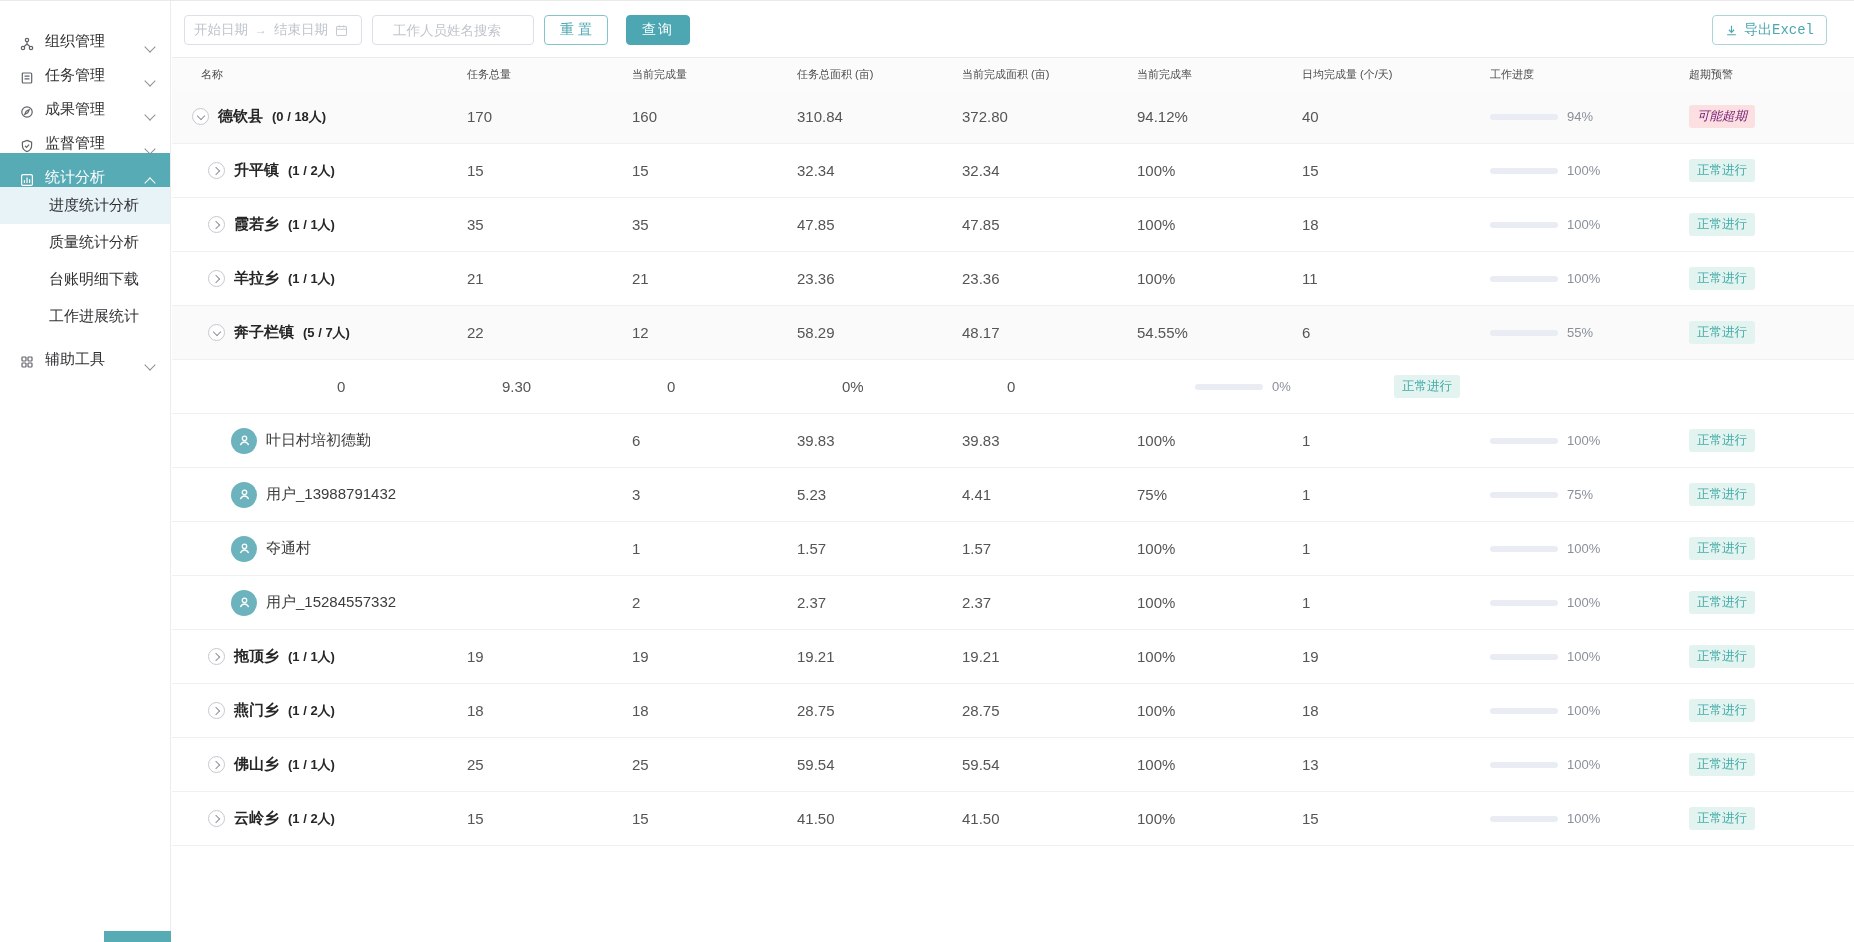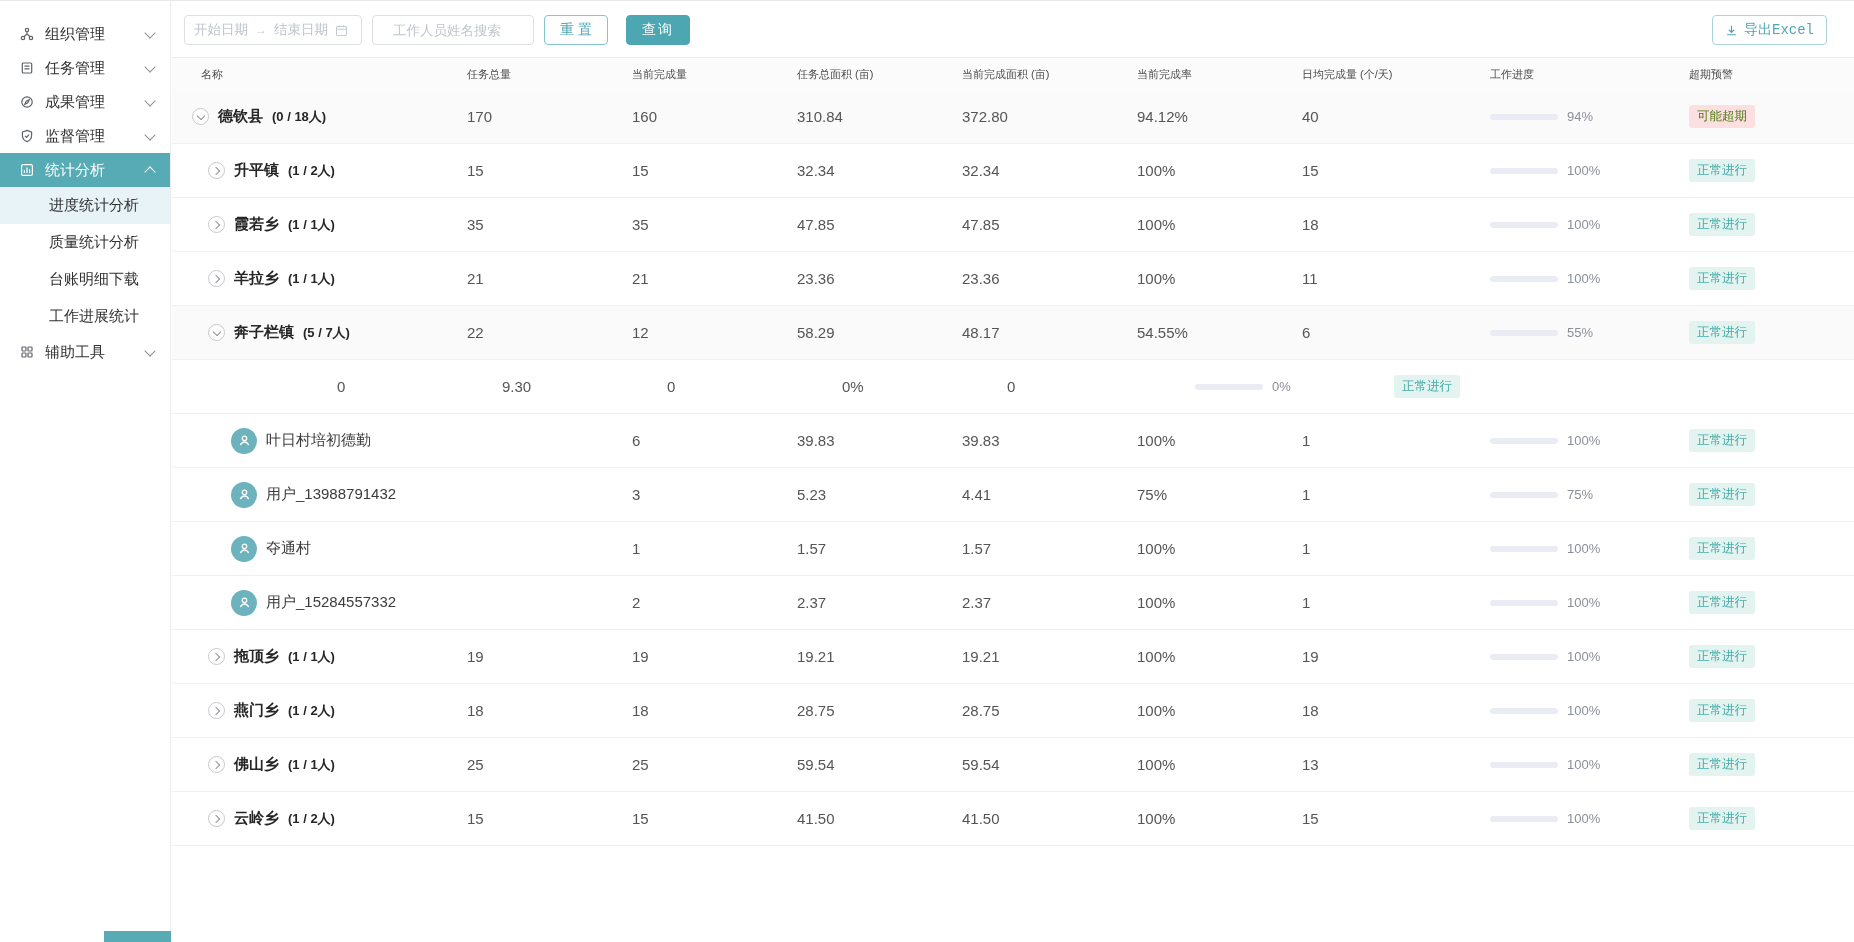--- a/index.html
+++ b/index.html
@@ -5,21 +5,21 @@
   html,body{margin:0;padding:0;}
   body{
     width:1854px;height:942px;position:relative;background:#fff;
     font-family:"Liberation Sans","DejaVu Sans",sans-serif;
     border-top:1px solid #e9e9e9;box-sizing:border-box;overflow:hidden;
     color:#303133;
   }
   
   .sidebar{position:absolute;left:0;top:0;width:171px;height:942px;background:#fff;
     border-right:1px solid #ececec;box-sizing:border-box;padding-top:16px;}
-  .menu-item{height:34px;display:flex;align-items:center;gap:11px;
+  .menu-item{height:34px;display:flex;align-items:flex-end;gap:11px;
     padding:0 16px 0 20px;font-size:15px;color:#303133;cursor:pointer;}
   .menu-item .mi-label{flex:1;}
   .menu-item svg{flex:none;}
   .menu-item.active{background:#57abb5;color:#fff;}
   .menu-item.active svg *{stroke:#fff;}
   .chev{width:7px;height:7px;border-right:1.4px solid #8d9095;border-bottom:1.4px solid #8d9095;
     transform:rotate(45deg);margin-top:-3px;flex:none;}
   .menu-item.active .chev{border-color:#fff;transform:rotate(-135deg);margin-top:4px;}
   .submenu-item{height:37px;display:flex;align-items:center;padding-left:49px;
     font-size:15px;color:#303133;cursor:pointer;}
@@ -65,21 +65,21 @@
   .expand-icon.expanded i{left:4.6px;top:3.8px;transform:rotate(45deg);}
   .expand-icon.collapsed i{left:3.8px;top:4.6px;transform:rotate(-45deg);}
   .ind-1{margin-left:16px;}
   .avatar{width:26px;height:26px;border-radius:50%;background:#6cb3bd;margin-left:39px;
     display:flex;align-items:center;justify-content:center;flex:none;}
   .bar{width:68px;height:6px;border-radius:3px;background:#e9edf3;overflow:hidden;flex:none;}
   .bar-fill{height:100%;border-radius:3px;background:#43a2ae;}
   .bar-label{font-size:13px;color:#8a8f99;}
   .badge{display:inline-block;padding:3px 8px;border-radius:3px;font-size:12.5px;line-height:1.3;}
   .badge.normal{background:#e2f3f0;color:#45aba8;}
-  .badge.danger{background:#fcdfe1;color:#4d7c0f;}
+  .badge.danger{background:#fcdfe1;color:#701a75;font-style:italic;}
 </style>
 </head>
 <body>
 
 <div class="sidebar">
 
   <div class="menu-item">
     <svg width="14" height="14" viewBox="0 0 14 14">
         <g fill="none" stroke="#5f6368" stroke-width="1.2">
           <circle cx="7" cy="3" r="1.7"></circle>

